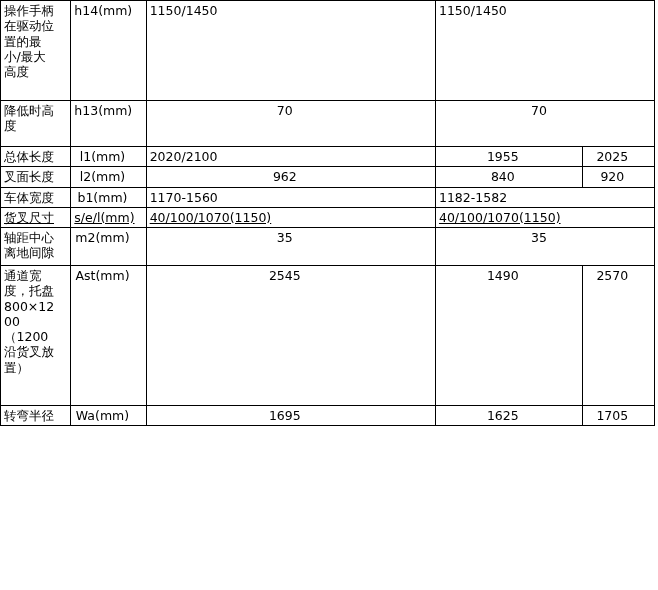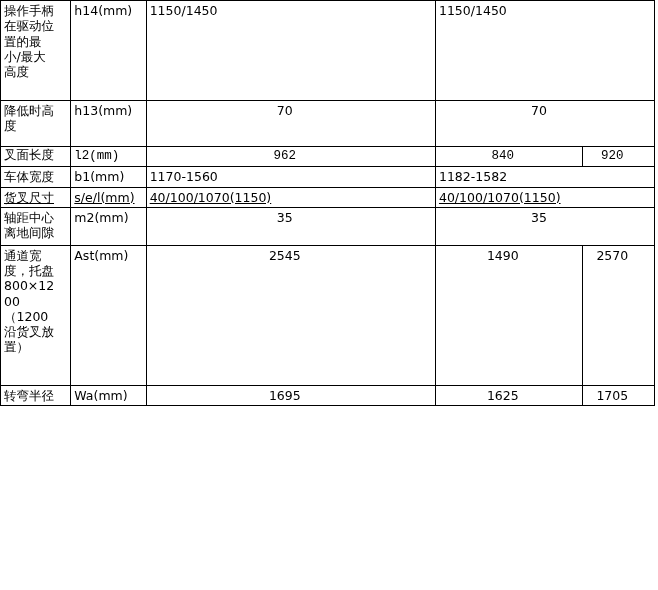--- a/index.html
+++ b/index.html
@@ -29,21 +29,21 @@
     word-wrap: break-word;
     overflow-wrap: break-word;
   }
   .col-label { width: 70px; }
   .col-code  { width: 75px; }
   .col-a     { width: 288px; }
   .col-b     { width: 146px; }
   .col-c     { width: 72px; }
   .al { text-align: left; }
   .ar { text-align: center; }
-  .nowrap-code { white-space: nowrap; }
+  .nowrap-code { white-space: nowrap; text-align: center; }
 </style>
 </head>
 <body>
 
 <table class="spec">
   <colgroup>
     <col class="col-label">
     <col class="col-code">
     <col class="col-a">
     <col class="col-b">
@@ -55,21 +55,28 @@
         <td class="al nowrap-code">h14(mm)</td>
         <td class="al">1150/1450</td>
         <td class="al" colspan="2">1150/1450</td>
       </tr>
       <tr style="height: 46px;">
         <td class="al">降低时高度</td>
         <td class="al nowrap-code">h13(mm)</td>
         <td class="ar">70</td>
         <td class="ar" colspan="2">70</td>
       </tr>
-      <tr style="height: 19px; font-family: Liberation Mono, monospace;">
+      <tr style="height: 19px;">
+        <td class="al">总体长度</td>
+        <td class="al nowrap-code">l1(mm)</td>
+        <td class="al">2020/2100</td>
+        <td class="ar">1955</td>
+        <td class="ar">2025</td>
+      </tr>
+      <tr style="height: 19px;">
         <td class="al">叉面长度</td>
         <td class="al nowrap-code">l2(mm)</td>
         <td class="ar">962</td>
         <td class="ar">840</td>
         <td class="ar">920</td>
       </tr>
       <tr style="height: 19px;">
         <td class="al">车体宽度</td>
         <td class="al nowrap-code">b1(mm)</td>
         <td class="al">1170-1560</td>

